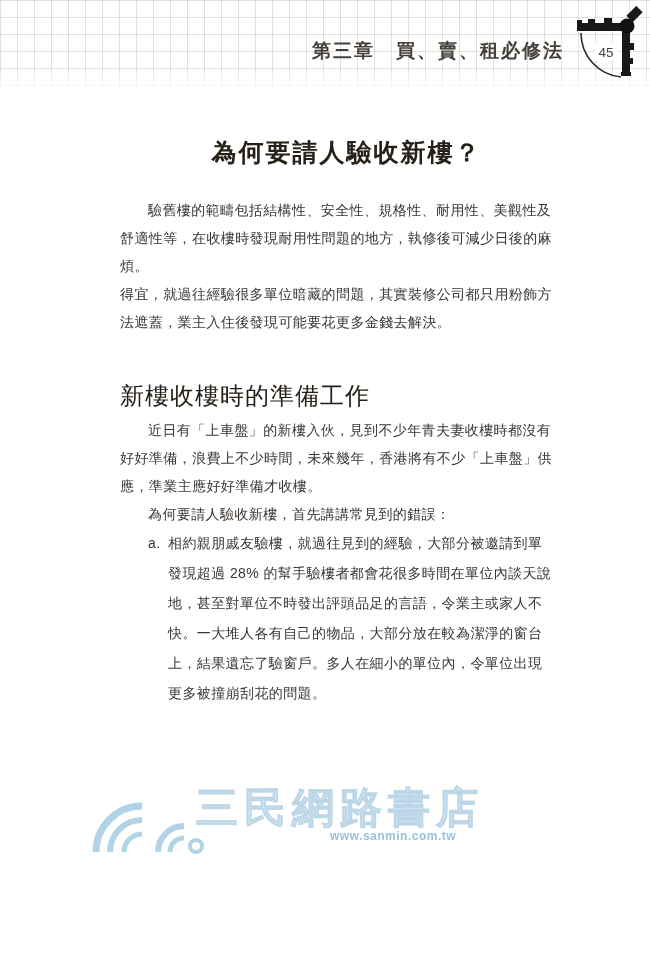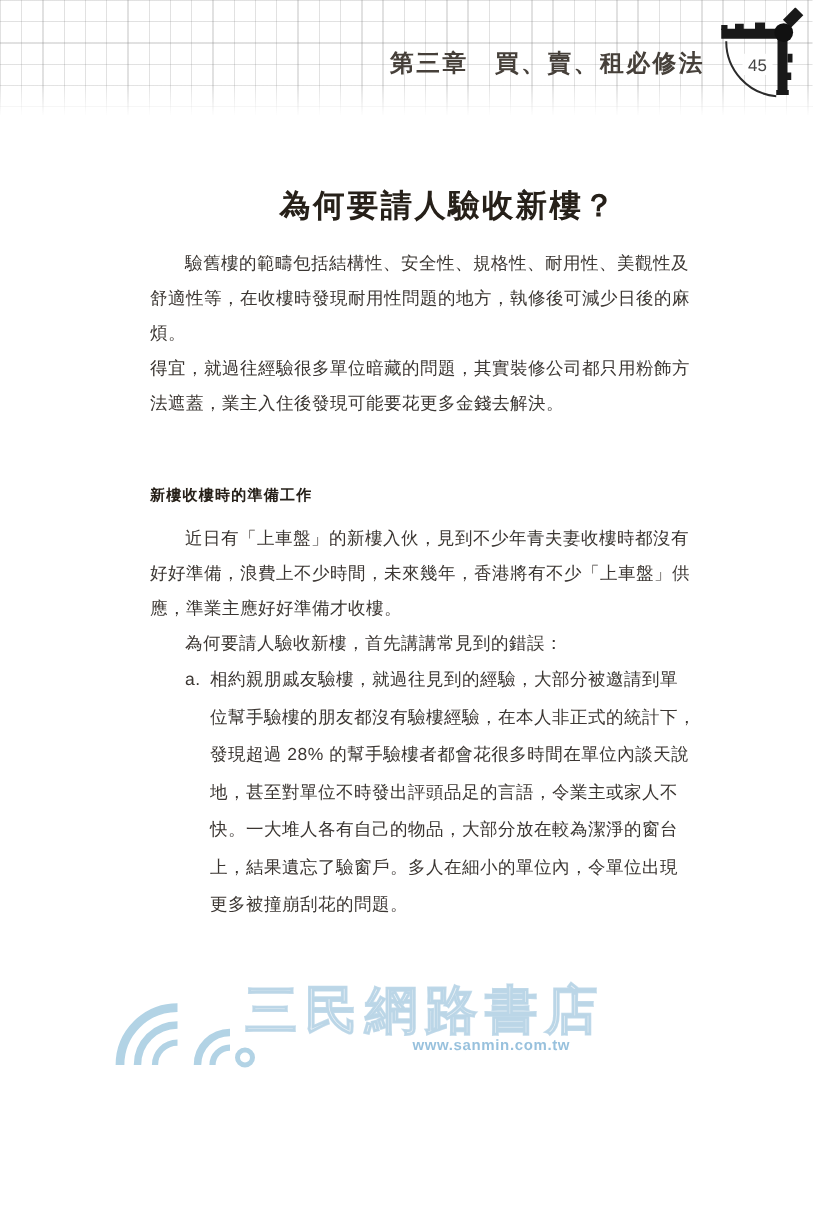--- a/index.html
+++ b/index.html
@@ -27,32 +27,32 @@
   .chapter-head {
     position: absolute; top: 38px; right: 86px;
     font-size: 19px; font-weight: 600; letter-spacing: 2px;
     color: #46403a; white-space: nowrap;
   }
   .corner-icon { position: absolute; top: 6px; right: 6px; width: 70px; height: 76px; }
 
   
   .doc-title {
     position: absolute; top: 136px; left: 120px; width: 421px;
-    margin: 12px; padding-left: 16px; text-align: center;
+    margin: 0; padding-left: 16px; text-align: center;
     font-size: 25px; font-weight: 800; letter-spacing: 2px; color: #262019;
   }
   .body-text {
     position: absolute; top: 196px; left: 120px; width: 422px;
     font-size: 14px; line-height: 28px; color: #3b3632;
     letter-spacing: 0.4px; z-index: 2;
   }
   .line { white-space: nowrap; }
   .indent { padding-left: 28px; }
   .section-heading {
-    margin: 46px 0 6px 0; font-size: 12px; font-weight: 700;
+    margin: 46px 0 6px 0; font-size: 24px; font-weight: 400;
     letter-spacing: 1px; color: #262019; line-height: 28px;
   }
   .sub-block { padding-left: 28px; }
   .err-list { line-height: 30px; }
   .err-first { display: flex; }
   .err-marker { width: 20px; flex: 0 0 20px; }
   .err-cont { padding-left: 20px; }
 
   
   .watermark { position: absolute; left: 92px; top: 780px; width: 400px; height: 84px; z-index: 1; }
@@ -141,21 +141,20 @@
     </div>
 
     <div class="sub-block">
       <div class="line">為何要請人驗收新樓，首先講講常見到的錯誤：</div>
 
       <div class="err-list">
         <div class="err-first">
           <span class="err-marker">a.</span>
           <span class="line">相約親朋戚友驗樓，就過往見到的經驗，大部分被邀請到單</span>
         </div>
-        <div class="line err-cont">位幫手驗樓的朋友都沒有驗樓經驗，在本人非正式的統計下，</div>
         <div class="line err-cont">發現超過 28% 的幫手驗樓者都會花很多時間在單位內談天說</div>
         <div class="line err-cont">地，甚至對單位不時發出評頭品足的言語，令業主或家人不</div>
         <div class="line err-cont">快。一大堆人各有自己的物品，大部分放在較為潔淨的窗台</div>
         <div class="line err-cont">上，結果遺忘了驗窗戶。多人在細小的單位內，令單位出現</div>
         <div class="line err-cont">更多被撞崩刮花的問題。</div>
       </div>
     </div>
 
   </div>
 </div>

